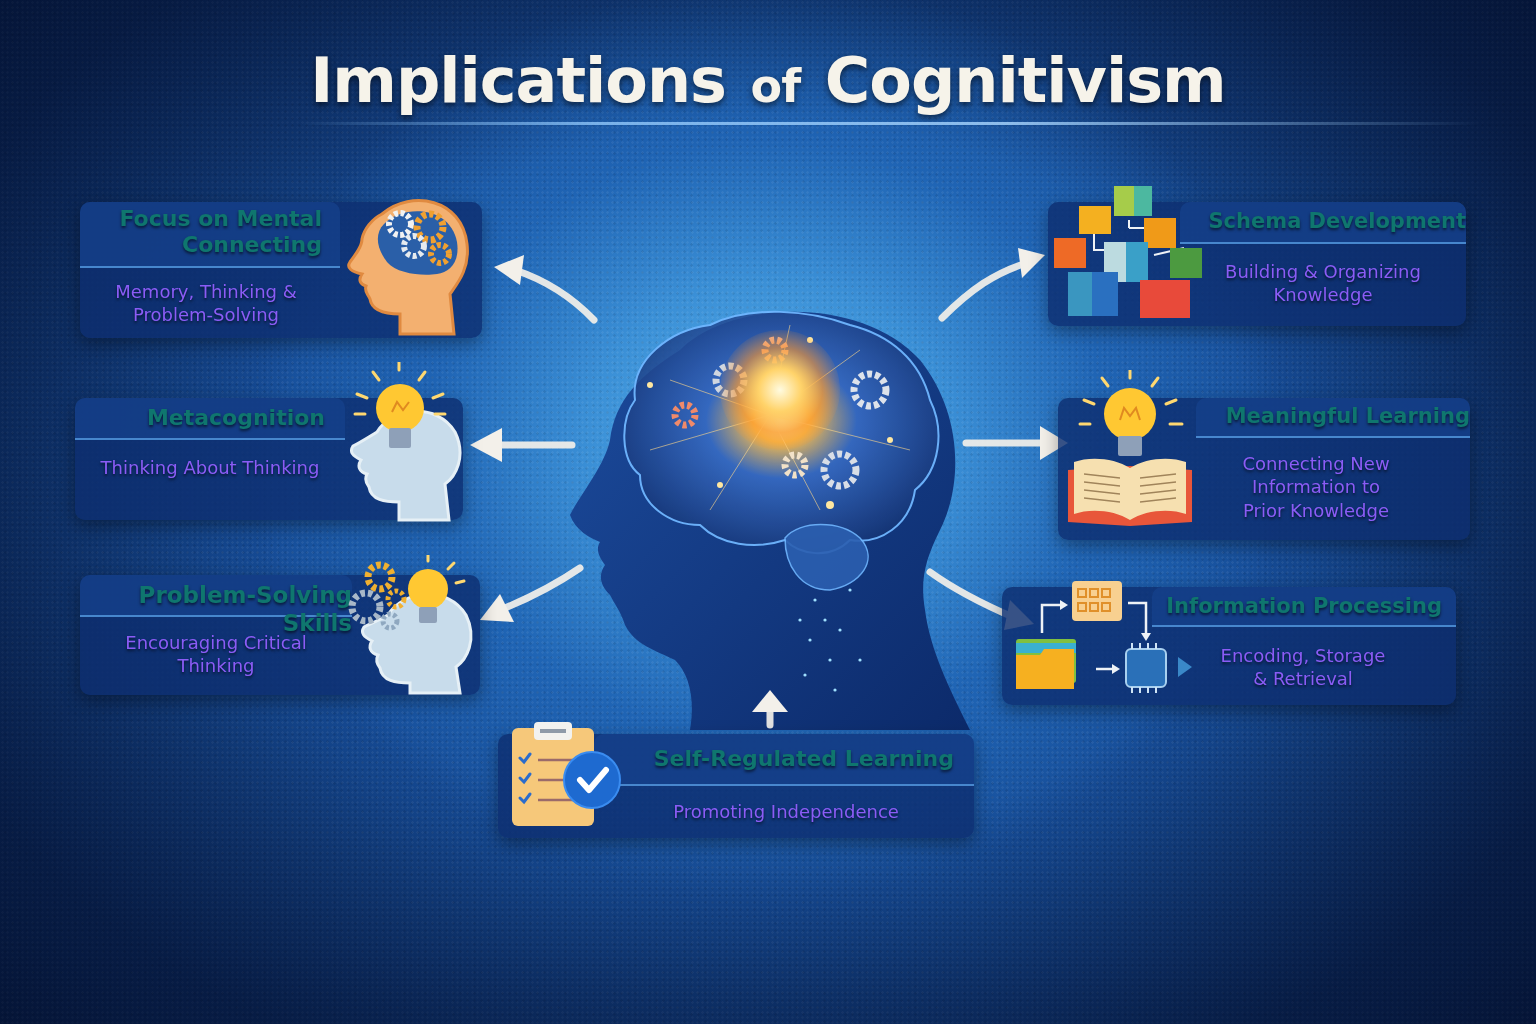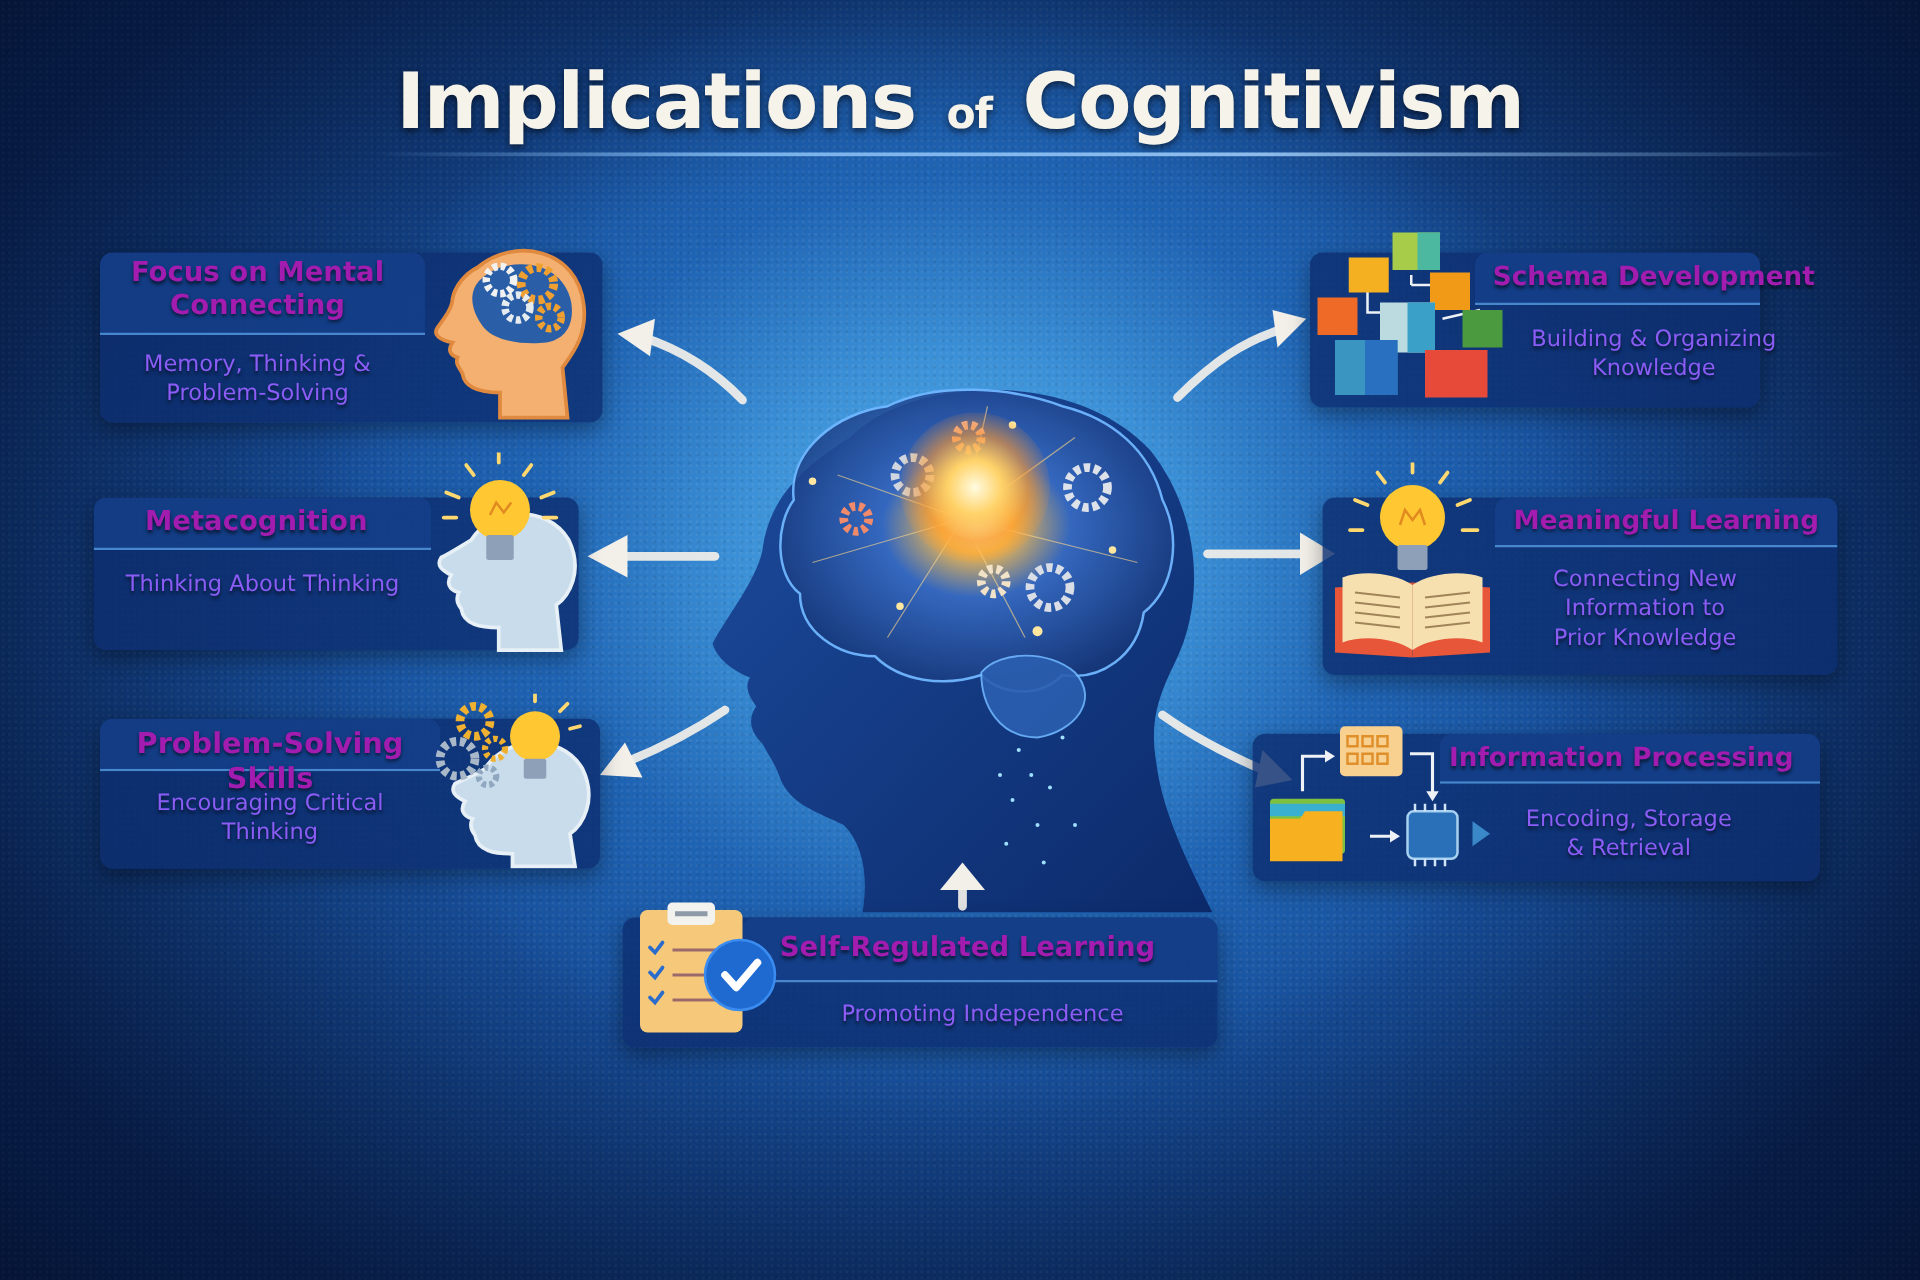--- a/index.html
+++ b/index.html
@@ -31,21 +31,21 @@
   .title {
     position: absolute; left: 0; right: 0; top: 44px;
     text-align: center;
     font-family: "DejaVu Sans", sans-serif;
     font-weight: bold;
     font-size: 62px;
     letter-spacing: -1px;
     color: #f6f3ea;
     text-shadow: 0 3px 6px rgba(0,0,0,0.55);
   }
-  .title .small { font-size: 34px; margin: 0 4px; }
+  .title .small { font-size: 46px; margin: 0 4px; }
   .title-rule {
     position: absolute; left: 300px; top: 122px; width: 1180px; height: 3px;
     background: linear-gradient(90deg, rgba(120,190,255,0) 0%, rgba(150,205,255,0.75) 25%, rgba(170,215,255,0.8) 60%, rgba(120,190,255,0) 100%);
   }
 
   
   .card {
     position: absolute;
     background: rgba(14,46,112,0.82);
     border-radius: 10px;
@@ -53,23 +53,23 @@
   }
   .card-head {
     position: absolute; left: 0; right: 0;
     background: rgba(22,66,140,0.75);
     border-bottom: 2px solid rgba(90,160,230,0.75);
   }
   .card-title {
     position: absolute;
     font-family: "DejaVu Sans", sans-serif;
     font-weight: bold;
-    color: #a21caf;
+    color: #0f766e;
     text-shadow: 0 2px 3px rgba(0,0,0,0.6);
-    text-align: center;
+    text-align: right;
     line-height: 1.2;
   }
   .card-sub {
     position: absolute;
     font-family: "DejaVu Sans", sans-serif;
     color: #8b5cf6;
     text-shadow: 0 2px 3px rgba(0,0,0,0.6);
     text-align: center;
     line-height: 1.3;
   }
@@ -238,21 +238,21 @@
     <g stroke="#ffd870" stroke-width="3" stroke-linecap="round">
       <line x1="80" y1="6" x2="80" y2="-2"></line>
         <line x1="100" y1="14" x2="106" y2="8"></line>
       <line x1="108" y1="28" x2="116" y2="26"></line>
     </g>
     <circle cx="80" cy="34" r="20" fill="#ffc832"></circle>
     <rect x="71" y="52" width="18" height="16" rx="2" fill="#8ea0b8"></rect>
   </svg>
 </div>
 
-<div class="card" style="left:1048px;top:202px;width:360px;height:124px;padding-left:15px;">
+<div class="card" style="left:1048px;top:202px;width:418px;height:124px;padding-left:15px;">
   <div class="card-head" style="top:0;height:42px;border-radius:10px 10px 0 0;left:132px;"></div>
   <div class="card-title" style="left:132px;top:7px;width:286px;font-size:21px;">Schema Development</div>
   <div class="card-sub" style="left:132px;top:58px;width:286px;font-size:18px;">
     <div>Building &amp; Organizing</div>
     <div>Knowledge</div>
   </div>
   <svg class="icon" style="left:-4px;top:-22px;" width="160" height="140" viewBox="0 0 160 140">
     <g stroke="#eef2f6" stroke-width="2" fill="none">
       <polyline points="50,45 50,70 80,70"></polyline>
         <line x1="85" y1="40" x2="85" y2="48"></line>

